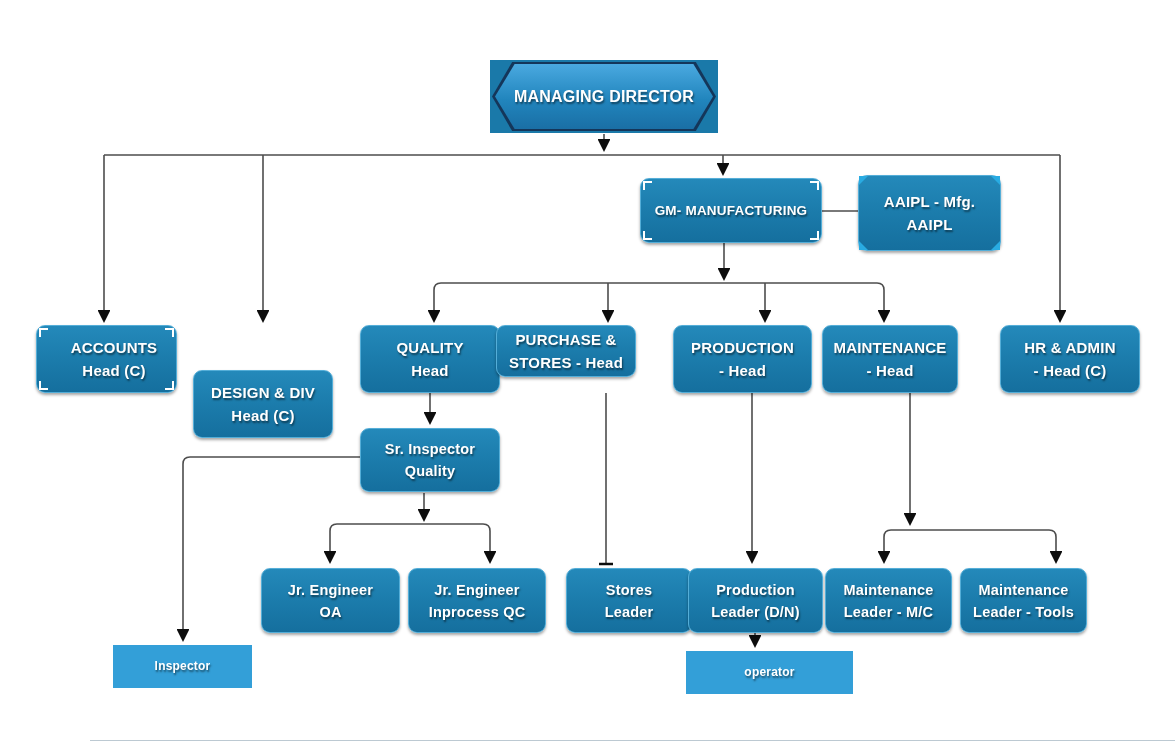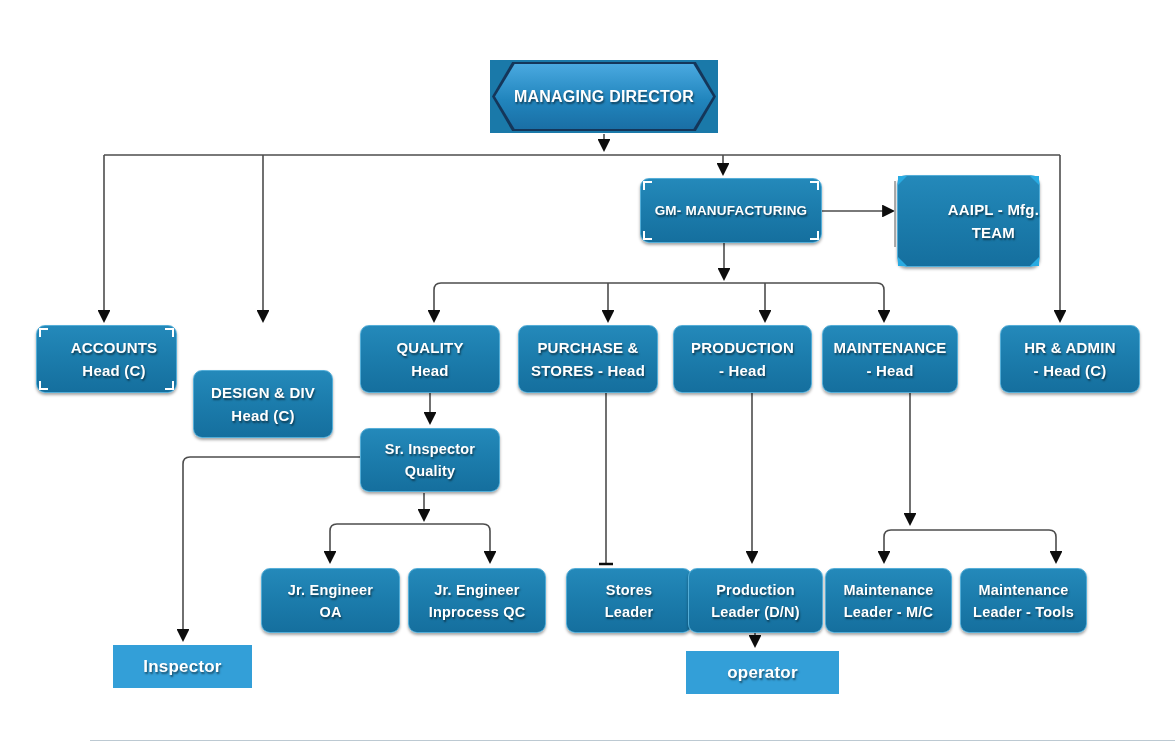--- a/index.html
+++ b/index.html
@@ -21,21 +21,21 @@
          text-shadow:1px 2px 2px rgba(0,0,0,0.5); }
   .lbl span { display:block; line-height:23px; font-size:15px; letter-spacing:0.2px; }
   .fs13 span { font-size:13.5px; }
   .fs14 span { font-size:14.5px; line-height:22px; }
 
   
   .light {
     background:#339fd8; border:none; border-radius:0; box-shadow:none;
     display:flex; align-items:center; justify-content:center;
   }
-  .light .lbl span { font-size:17px; }
+  .light .lbl span { font-size:12px; }
 
   
   .hndl { position:absolute; width:7px; height:7px; }
   .hndl.tl { left:2px; top:2px;  border-left:2px solid #fff; border-top:2px solid #fff; }
   .hndl.tr { right:2px; top:2px; border-right:2px solid #fff; border-top:2px solid #fff; }
   .hndl.bl { left:2px; bottom:2px; border-left:2px solid #fff; border-bottom:2px solid #fff; }
   .hndl.br { right:2px; bottom:2px; border-right:2px solid #fff; border-bottom:2px solid #fff; }
 
   
   .tri { position:absolute; width:0; height:0; }
@@ -121,28 +121,28 @@
   <div class="node box fs13" style="left:640px; top:178px; width:182px; height:65px;">
     <span class="hndl tl"></span>
     <span class="hndl tr"></span>
     <span class="hndl bl"></span>
     <span class="hndl br"></span>
     <div class="lbl">
       <span>GM- MANUFACTURING</span>
     </div>
   </div>
 
-  <div class="node box" style="left:897px; top:175px; width:143px; height:92px;justify-content:flex-end;">
+  <div class="node box" style="left:858px; top:175px; width:143px; height:76px;">
     <span class="tri tl"></span>
     <span class="tri tr"></span>
     <span class="tri bl"></span>
     <span class="tri br"></span>
     <div class="lbl">
       <span>AAIPL - Mfg.</span>
-      <span>TEAM</span>
+      <span>AAIPL</span>
     </div>
   </div>
 
   <div class="node box" style="left:36px; top:325px; width:141px; height:68px;padding-left:15px;">
     <span class="hndl tl"></span>
     <span class="hndl tr"></span>
     <span class="hndl bl"></span>
     <span class="hndl br"></span>
     <div class="lbl">
       <span>ACCOUNTS</span>
@@ -157,21 +157,21 @@
     </div>
   </div>
 
   <div class="node box" style="left:360px; top:325px; width:140px; height:68px;">
     <div class="lbl">
       <span>QUALITY</span>
       <span>Head</span>
     </div>
   </div>
 
-  <div class="node box" style="left:518px; top:325px; width:140px; height:68px;">
+  <div class="node box" style="left:496px; top:325px; width:140px; height:52px;">
     <div class="lbl">
       <span>PURCHASE &amp;</span>
       <span>STORES - Head</span>
     </div>
   </div>
 
   <div class="node box" style="left:673px; top:325px; width:139px; height:68px;">
     <div class="lbl">
       <span>PRODUCTION</span>
       <span>- Head</span>
@@ -240,20 +240,20 @@
       <span>Leader - Tools</span>
     </div>
   </div>
 
   <div class="node light" style="left:113px; top:645px; width:139px; height:43px;">
     <div class="lbl">
       <span>Inspector</span>
     </div>
   </div>
 
-  <div class="node light" style="left:686px; top:651px; width:153px; height:43px;">
+  <div class="node light" style="left:686px; top:651px; width:167px; height:43px;">
     <div class="lbl">
       <span>operator</span>
     </div>
   </div>
 
   <div class="footer-rule"></div>
 </div>
 
 </body></html>

